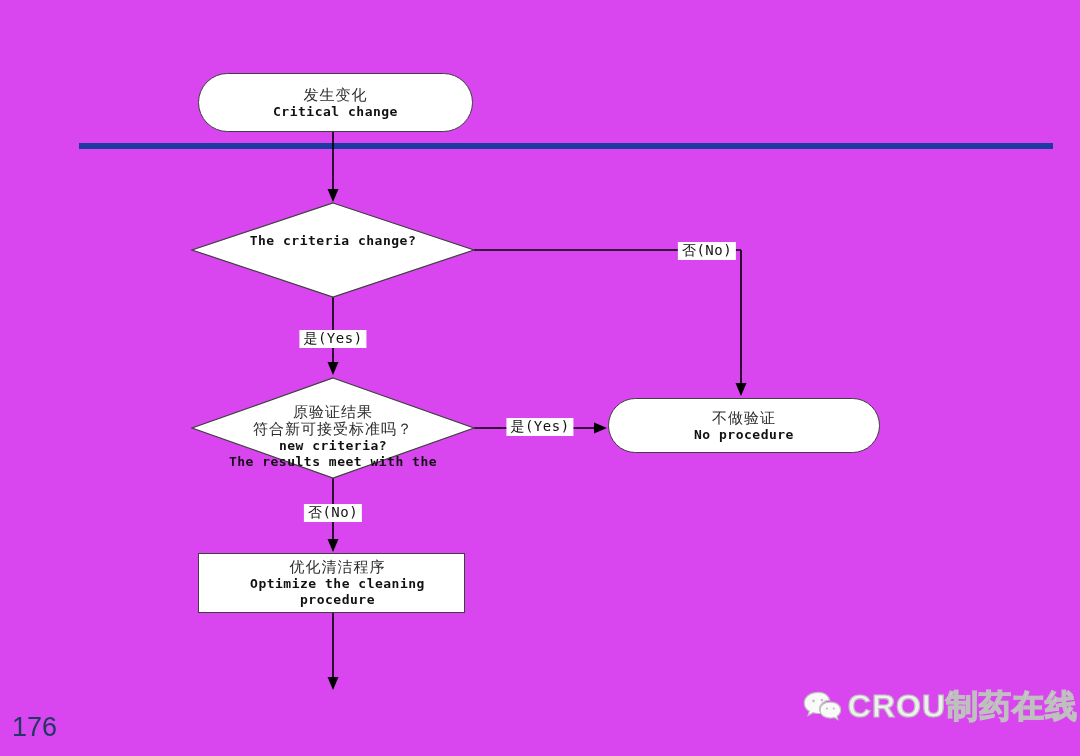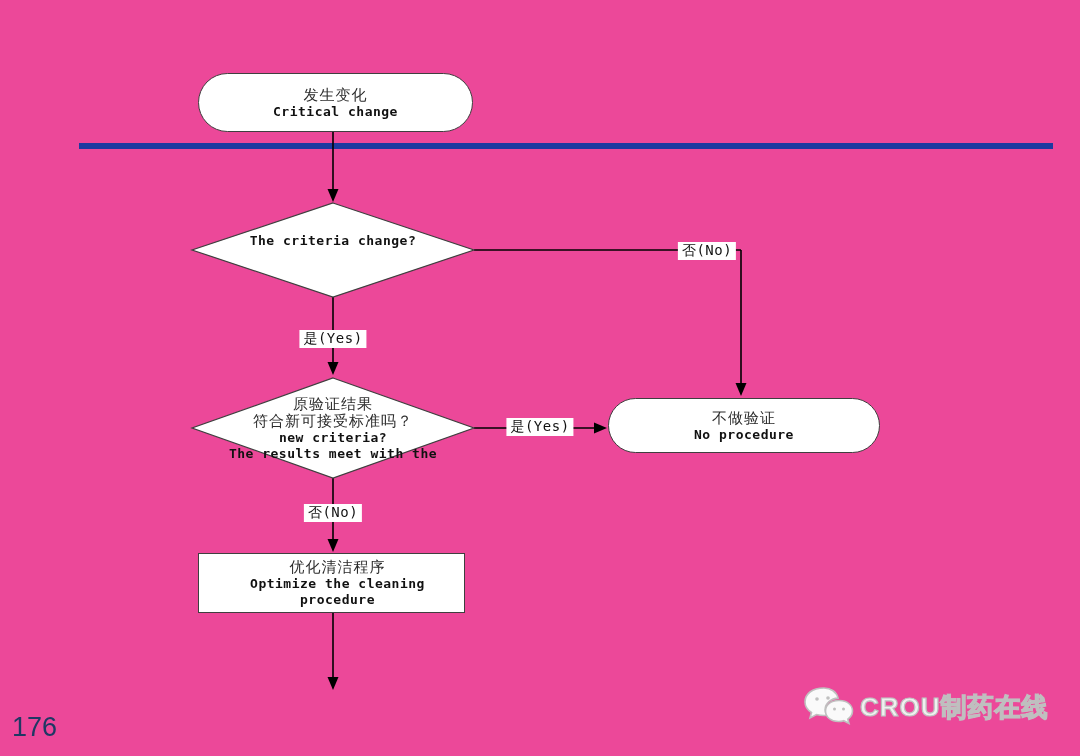--- a/index.html
+++ b/index.html
@@ -4,21 +4,21 @@
 <style>
   :root{
     --divider:#1c3aa0;
     --page-number:#1f3864;
     --watermark:#c6c6c6;
     --wire:#000000;
     --shape-border:#3f3f3f;
   }
   html,body{margin:0;padding:0;background:#ffffff;}
   .canvas{
-    position:relative;width:1080px;height:756px;background:#ec4899;
+    position:relative;width:1080px;height:756px;background:#d946ef;
     overflow:hidden;font-family:"Liberation Serif",serif;
   }
   .rule{position:absolute;left:79px;top:143px;width:974px;height:6px;background:var(--divider);}
   svg.wires{position:absolute;left:0;top:0;width:1080px;height:756px;}
   svg.wires line{stroke:var(--wire);stroke-width:1.6;}
   svg.wires polygon.head{fill:var(--wire);stroke:none;}
   svg.wires polygon.diamond{fill:#ffffff;stroke:var(--shape-border);stroke-width:1.2;}
 
   .node{
     position:absolute;box-sizing:border-box;border:1.2px solid var(--shape-border);
@@ -41,21 +41,21 @@
   .pagenum{
     position:absolute;left:12px;top:712px;
     font-family:"Liberation Sans",sans-serif;font-size:27px;color:var(--page-number);
   }
 
   .watermark{
     position:absolute;left:802px;top:680px;width:276px;height:54px;
     display:flex;align-items:center;gap:6px;
   }
   .watermark .brand{
-    font-family:"Liberation Sans",sans-serif;font-size:26px;font-weight:bold;
+    font-family:"Liberation Sans",sans-serif;font-size:32px;font-weight:bold;
     color:#f0f0f0;-webkit-text-stroke:1.2px #bfbfbf;letter-spacing:1px;white-space:nowrap;
     text-shadow:0 0 1px #cccccc;
   }
 </style>
 </head>
 <body>
 
 <div class="canvas">
 
   <div class="rule"></div>
@@ -88,21 +88,21 @@
   <div class="node stadium" style="left:198px;top:73px;width:275px;height:59px;">
     <div class="zh small">发生变化</div>
     <div class="en">Critical change</div>
   </div>
 
   <div class="dtext" style="left:188px;top:233px;width:290px;">
     <div class="en">The criteria change?</div>
   </div>
 
   <div class="dtext" style="left:178px;top:396px;width:310px;">
-    <div class="zh small" style="line-height:17px;">原验证结果</div>
+    <div class="zh small" style="line-height:17px;margin-top:8px;">原验证结果</div>
     <div class="zh small" style="line-height:17px;">符合新可接受标准吗？</div>
     <div class="en">new criteria?</div>
     <div class="en">The results meet with the</div>
   </div>
 
   <div class="node stadium" style="left:608px;top:398px;width:272px;height:55px;">
     <div class="zh small">不做验证</div>
     <div class="en">No procedure</div>
   </div>
 

